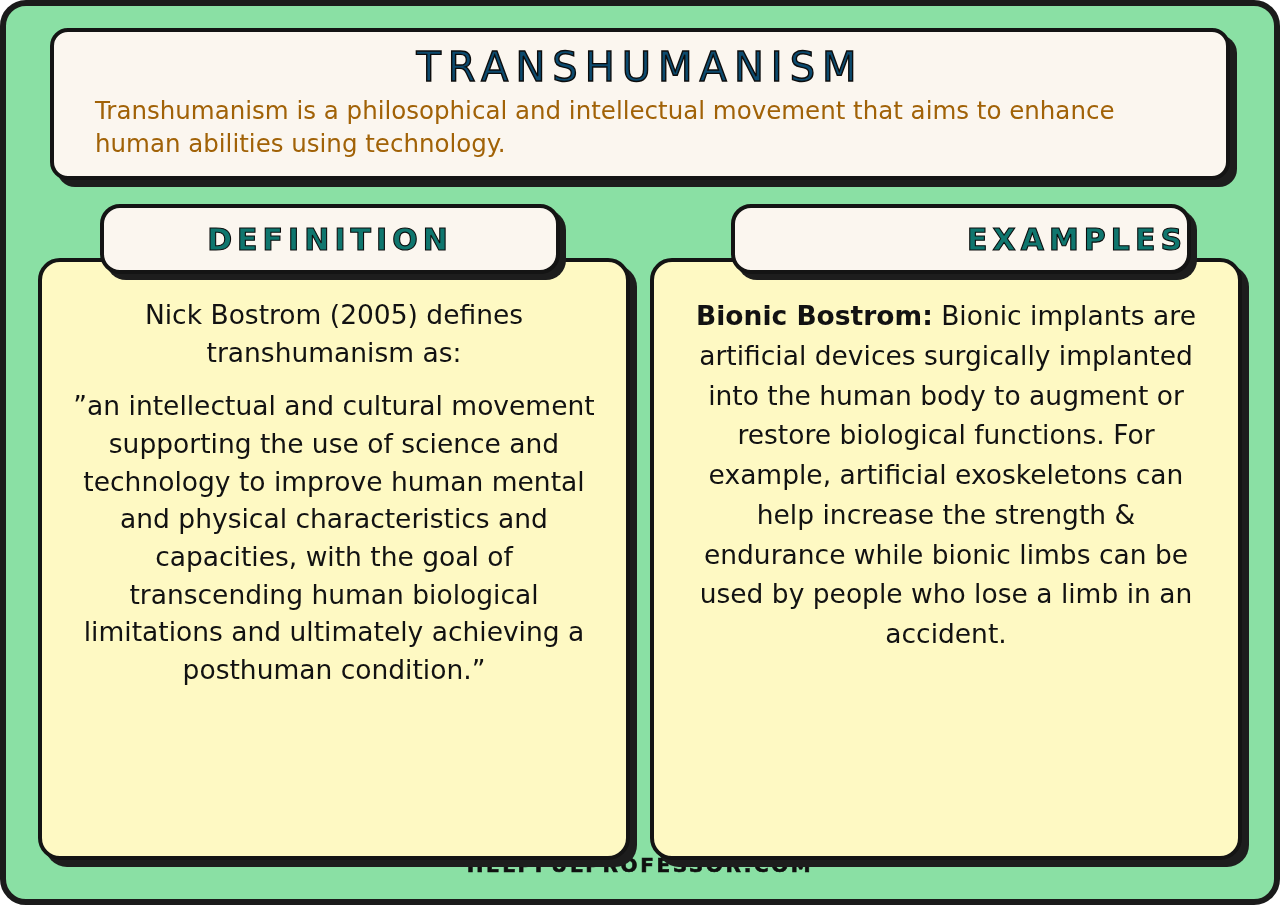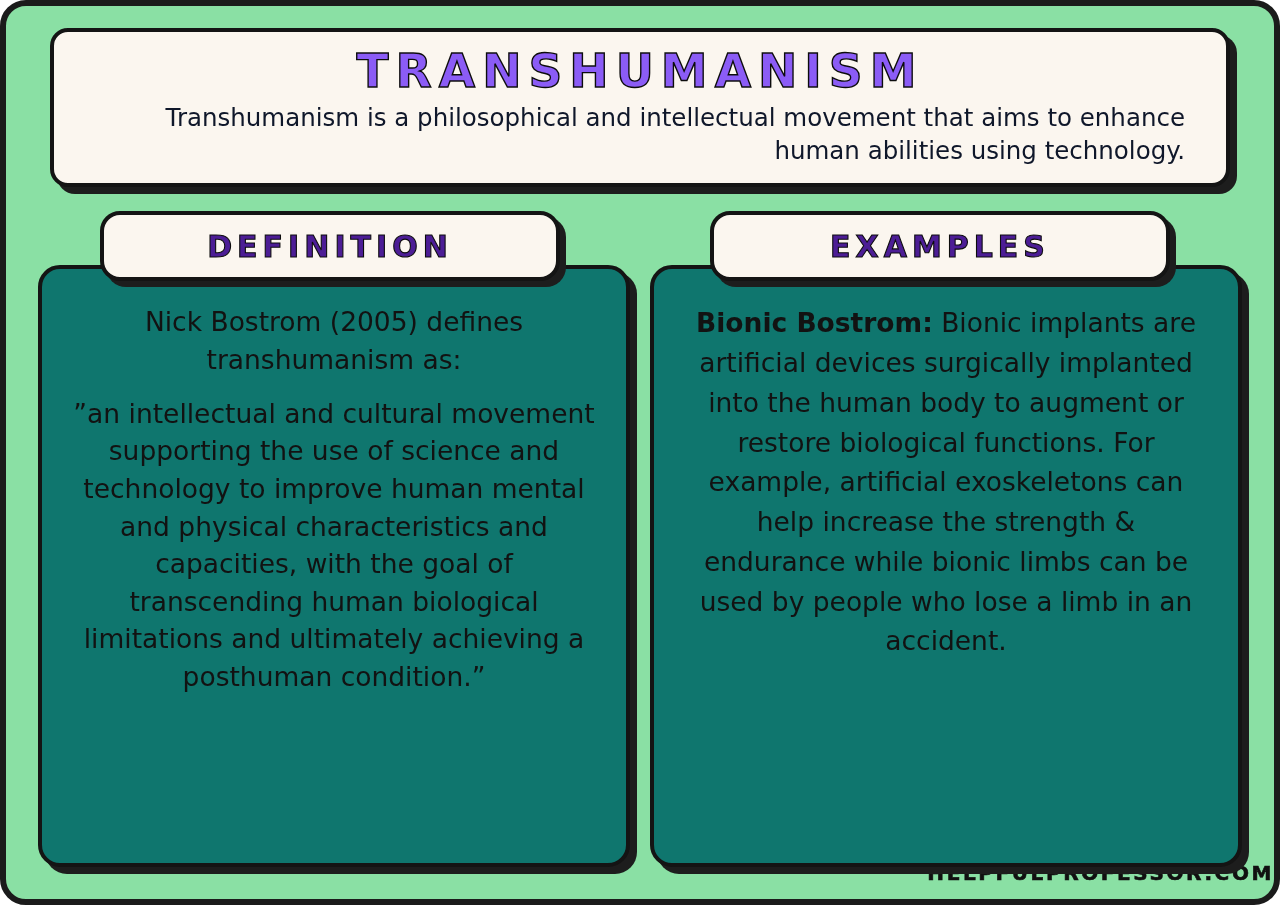--- a/index.html
+++ b/index.html
@@ -30,34 +30,34 @@
     position: relative;
     background: #fbf6ef;
     border: 4px solid #141414;
     border-radius: 18px;
     box-shadow: 7px 7px 0 #1d1d1d;
     padding: 10px 26px 16px 26px;
     margin: 0 14px;
   }
   .title {
     font-family: "DejaVu Sans", sans-serif;
-    font-weight: 700;
-    font-size: 47px;
+    font-weight: 400;
+    font-size: 40px;
     line-height: 1.05;
     text-align: center;
     letter-spacing: 7px;
-    color: #8b5cf6;
+    color: #0c4a6e;
     margin: 4px 0 6px 0;
     -webkit-text-stroke: 1.4px #0c0c0c;
   }
   .subtitle {
     font-size: 24.5px;
     line-height: 1.35;
-    text-align: right;
-    color: #0f172a;
+    text-align: left;
+    color: #a16207;
     margin: 0 auto;
     max-width: 1090px;
   }
 
   
   .columns {
     display: flex;
     justify-content: space-between;
     margin-top: 24px;
     padding: 0 2px;
@@ -74,34 +74,34 @@
     border: 4px solid #141414;
     border-radius: 20px;
     box-shadow: 6px 6px 0 #1d1d1d;
     height: 62px;
     display: flex;
     align-items: center;
     justify-content: center;
     margin: 0 auto;
   }
   .tab-left { width: 452px; margin-left: 62px; }
-  .tab-right { width: 452px; margin-left: 60px; }
+  .tab-right { width: 452px; margin-left: 81px; justify-content: flex-end; }
   .tab-label {
     font-weight: 700;
     font-size: 30px;
     letter-spacing: 5px;
-    color: #4c1d95;
+    color: #0f766e;
     -webkit-text-stroke: 1.1px #0c0c0c;
   }
 
   .panel {
     position: relative;
     z-index: 2;
     margin-top: -16px;
-    background: #0f766e;
+    background: #fef9c3;
     border: 4px solid #141414;
     border-radius: 22px;
     box-shadow: 7px 7px 0 #1d1d1d;
     min-height: 592px;
     box-sizing: border-box;
     padding: 34px 28px 24px 28px;
   }
   .panel-left { height: 602px; }
   .panel-right { height: 602px; }
 
@@ -114,22 +114,22 @@
   }
   .para + .para { margin-top: 16px; }
   .para-right { font-size: 26.5px; line-height: 1.5; }
   .bold-lead { font-weight: 700; }
 
   
   .footer {
     position: absolute;
     left: 0;
     right: 0;
-    bottom: 14px;
-    text-align: right;
+    bottom: 22px;
+    text-align: center;
   }
   .footer-text {
     font-weight: 700;
     font-size: 20px;
     letter-spacing: 2.6px;
     color: #101010;
     -webkit-text-stroke: 0.6px #101010;
   }
 </style>
 </head>

